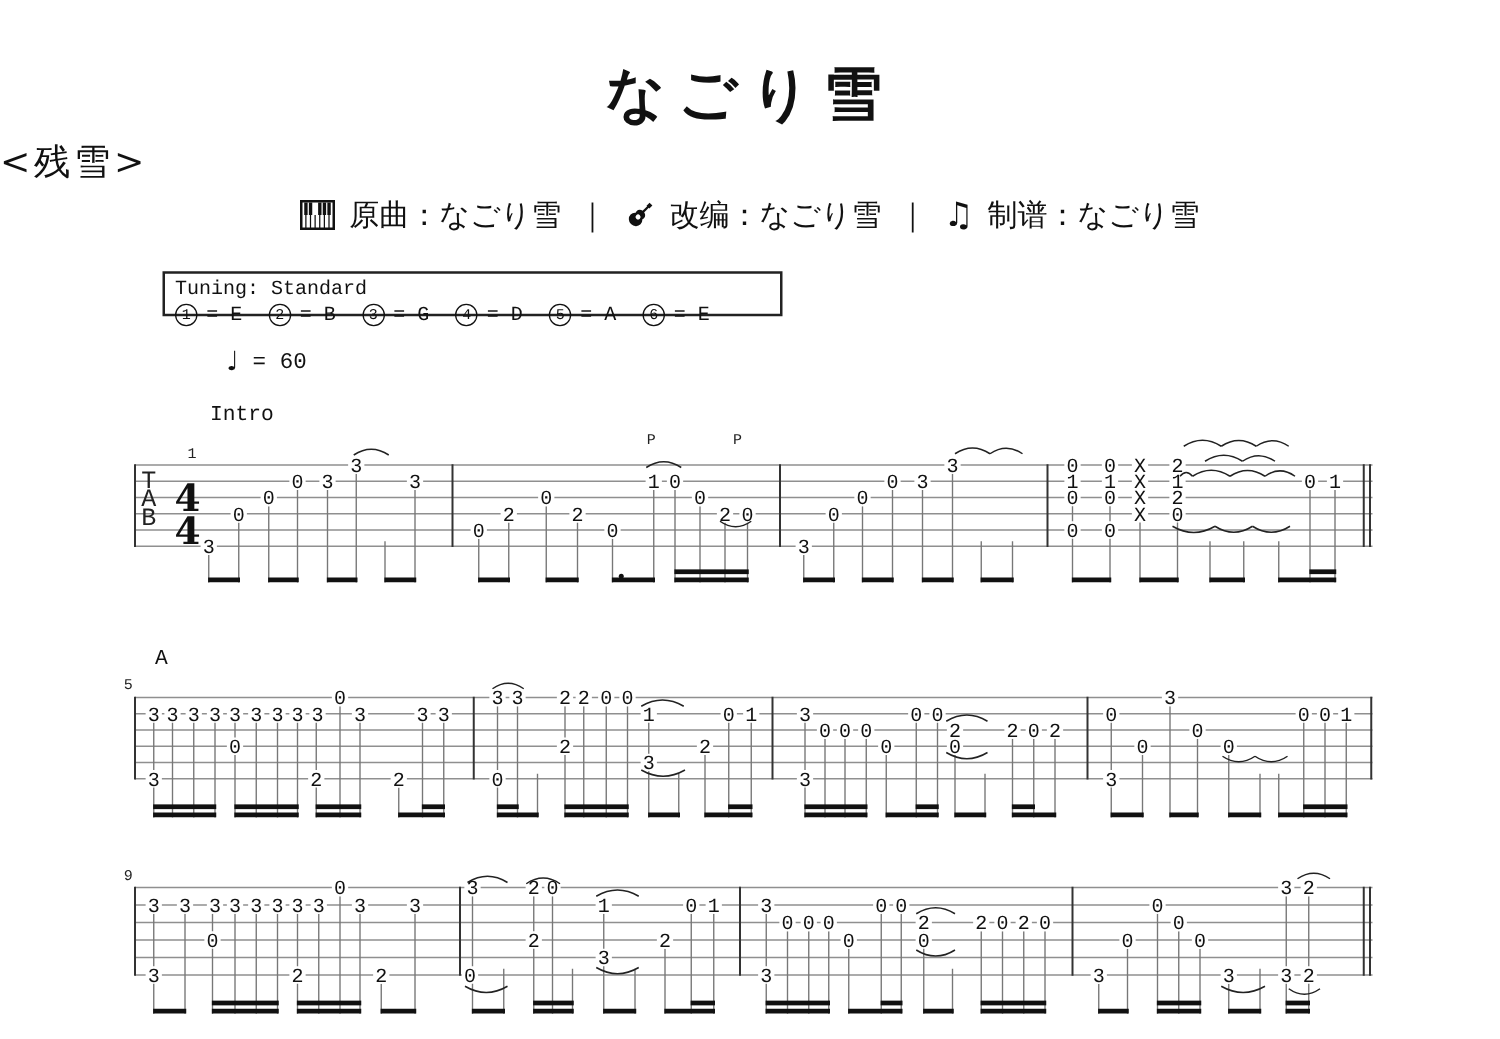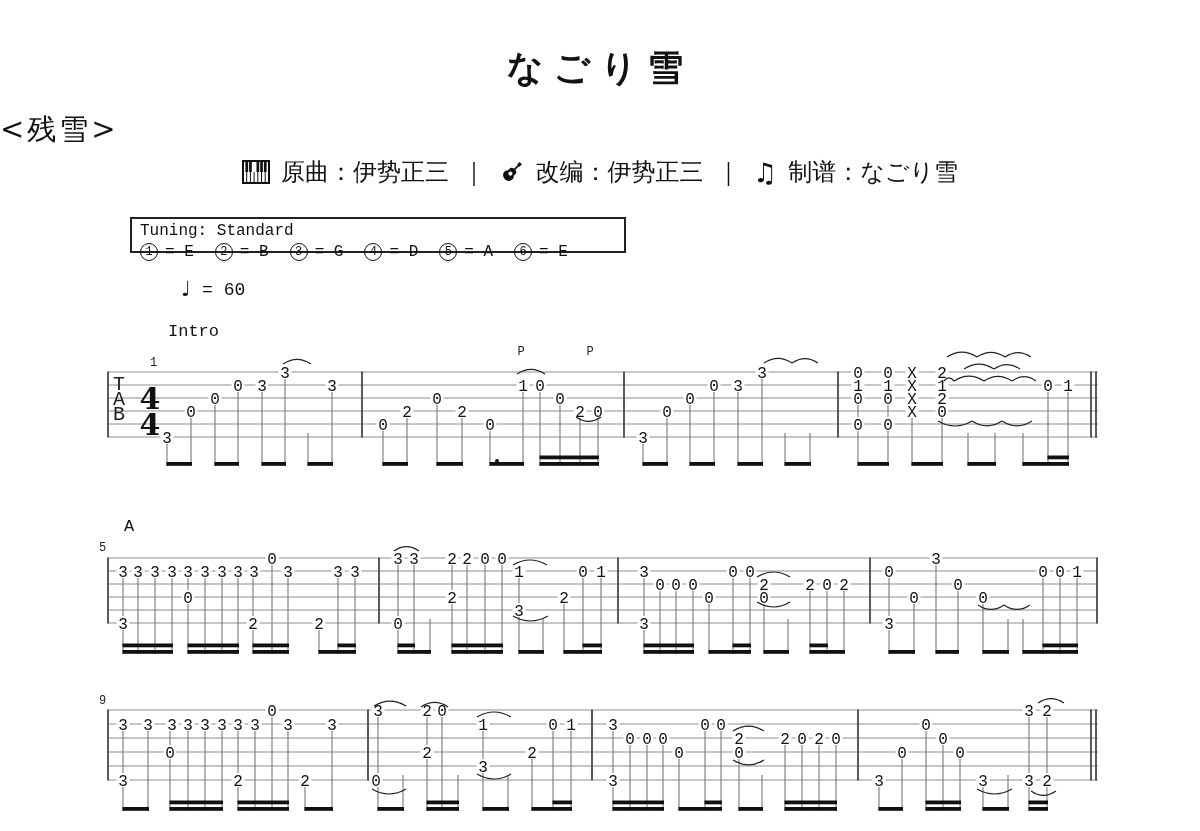--- a/index.html
+++ b/index.html
@@ -1,19 +1,19 @@
 <!DOCTYPE html>
 <html><head>
 <meta charset="utf-8">
 <style>
   html,body{margin:0;padding:0;}
   body{width:1200px;height:831px;position:relative;background:#ffffff;color:#111;
        font-family:"Liberation Mono",monospace;overflow:hidden;}
   .title{position:absolute;top:44px;left:0;width:100%;text-align:center;
-         font-family:"DejaVu Serif",serif;font-size:36px;font-weight:600;letter-spacing:10px;}
+         font-family:"DejaVu Serif",serif;font-size:47px;font-weight:600;letter-spacing:10px;}
   .subtitle{position:absolute;top:110px;left:0;width:100%;text-align:left;
          font-family:"DejaVu Serif",serif;font-size:29px;font-weight:500;letter-spacing:3px;}
   .credits{position:absolute;top:156px;left:0;width:100%;display:flex;justify-content:center;
          align-items:center;gap:11px;font-family:"DejaVu Serif",serif;font-size:24px;}
   .credits .sep{font-size:24px;padding:0 2px;}
   .credits .note-glyph-big{font-family:"DejaVu Sans",sans-serif;font-size:27px;line-height:1;}
   .tuning-box{position:absolute;left:130px;top:217px;width:496px;height:36px;border:2px solid #222;
          box-sizing:border-box;padding:3px 8px 0 8px;font-size:16px;}
   .tuning-row{display:flex;align-items:center;gap:21px;margin-top:3px;}
   .t-item{display:inline-flex;align-items:center;white-space:nowrap;}
@@ -45,34 +45,34 @@
       <line x1="15.8" y1="12" x2="15.8" y2="23" stroke="#111" stroke-width="1"></line>
       <line x1="19.5" y1="12" x2="19.5" y2="23" stroke="#111" stroke-width="1"></line>
       <line x1="23.2" y1="12" x2="23.2" y2="23" stroke="#111" stroke-width="1"></line>
       <rect x="3.4" y="2" width="2.7" height="10" fill="#111"></rect>
       <rect x="7.1" y="2" width="2.7" height="10" fill="#111"></rect>
       <rect x="14.5" y="2" width="2.7" height="10" fill="#111"></rect>
       <rect x="18.2" y="2" width="2.7" height="10" fill="#111"></rect>
       <rect x="21.9" y="2" width="2.7" height="10" fill="#111"></rect>
     </svg>
   </span>
-  <span>原曲：伊势正三</span>
+  <span>原曲：なごり雪</span>
   <span class="sep">｜</span>
   <span style="display:inline-flex;">
     <svg width="26" height="26" viewBox="0 0 26 26">
       <g transform="rotate(45 13 13)">
         <ellipse cx="13" cy="18" rx="5.6" ry="5.2" fill="#111"></ellipse>
         <ellipse cx="13" cy="12.6" rx="4.1" ry="3.6" fill="#111"></ellipse>
         <circle cx="13" cy="15.2" r="2" fill="#fff"></circle>
         <rect x="12.1" y="2.6" width="1.8" height="10" fill="#111"></rect>
         <rect x="11.4" y="0.6" width="3.2" height="3.4" fill="#111"></rect>
       </g>
     </svg>
   </span>
-  <span>改编：伊势正三</span>
+  <span>改编：なごり雪</span>
   <span class="sep">｜</span>
   <span class="note-glyph-big">♫</span>
   <span>制谱：なごり雪</span>
 </div>
 
 <div class="tuning-box">
   <div>Tuning: Standard</div>
   <div class="tuning-row" id="tuning-strings">
       <span class="t-item">
         <span class="circ">1</span>

